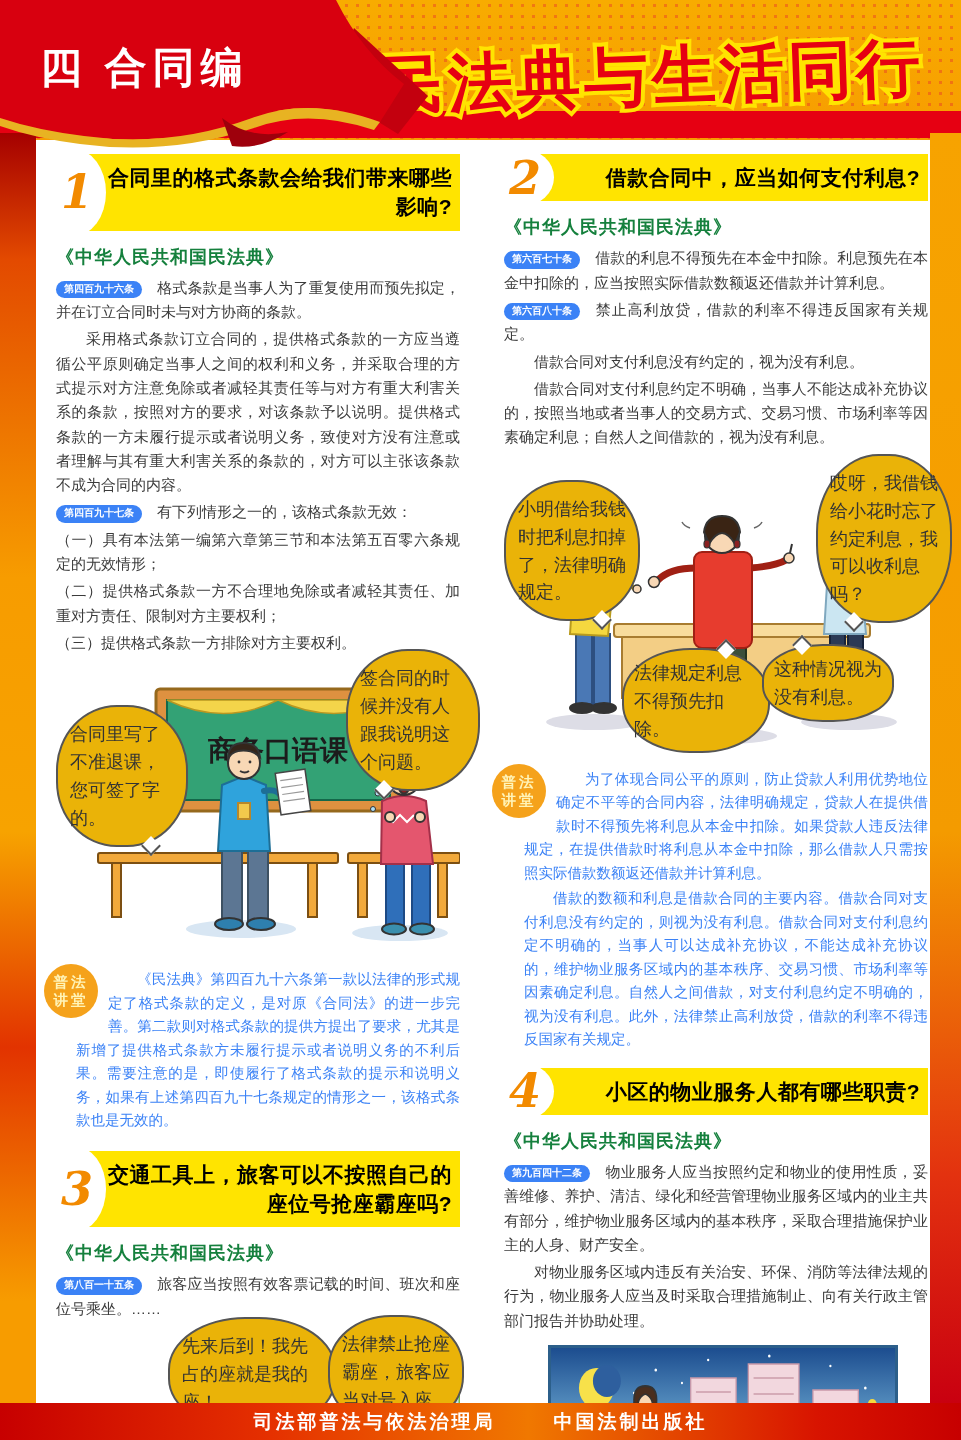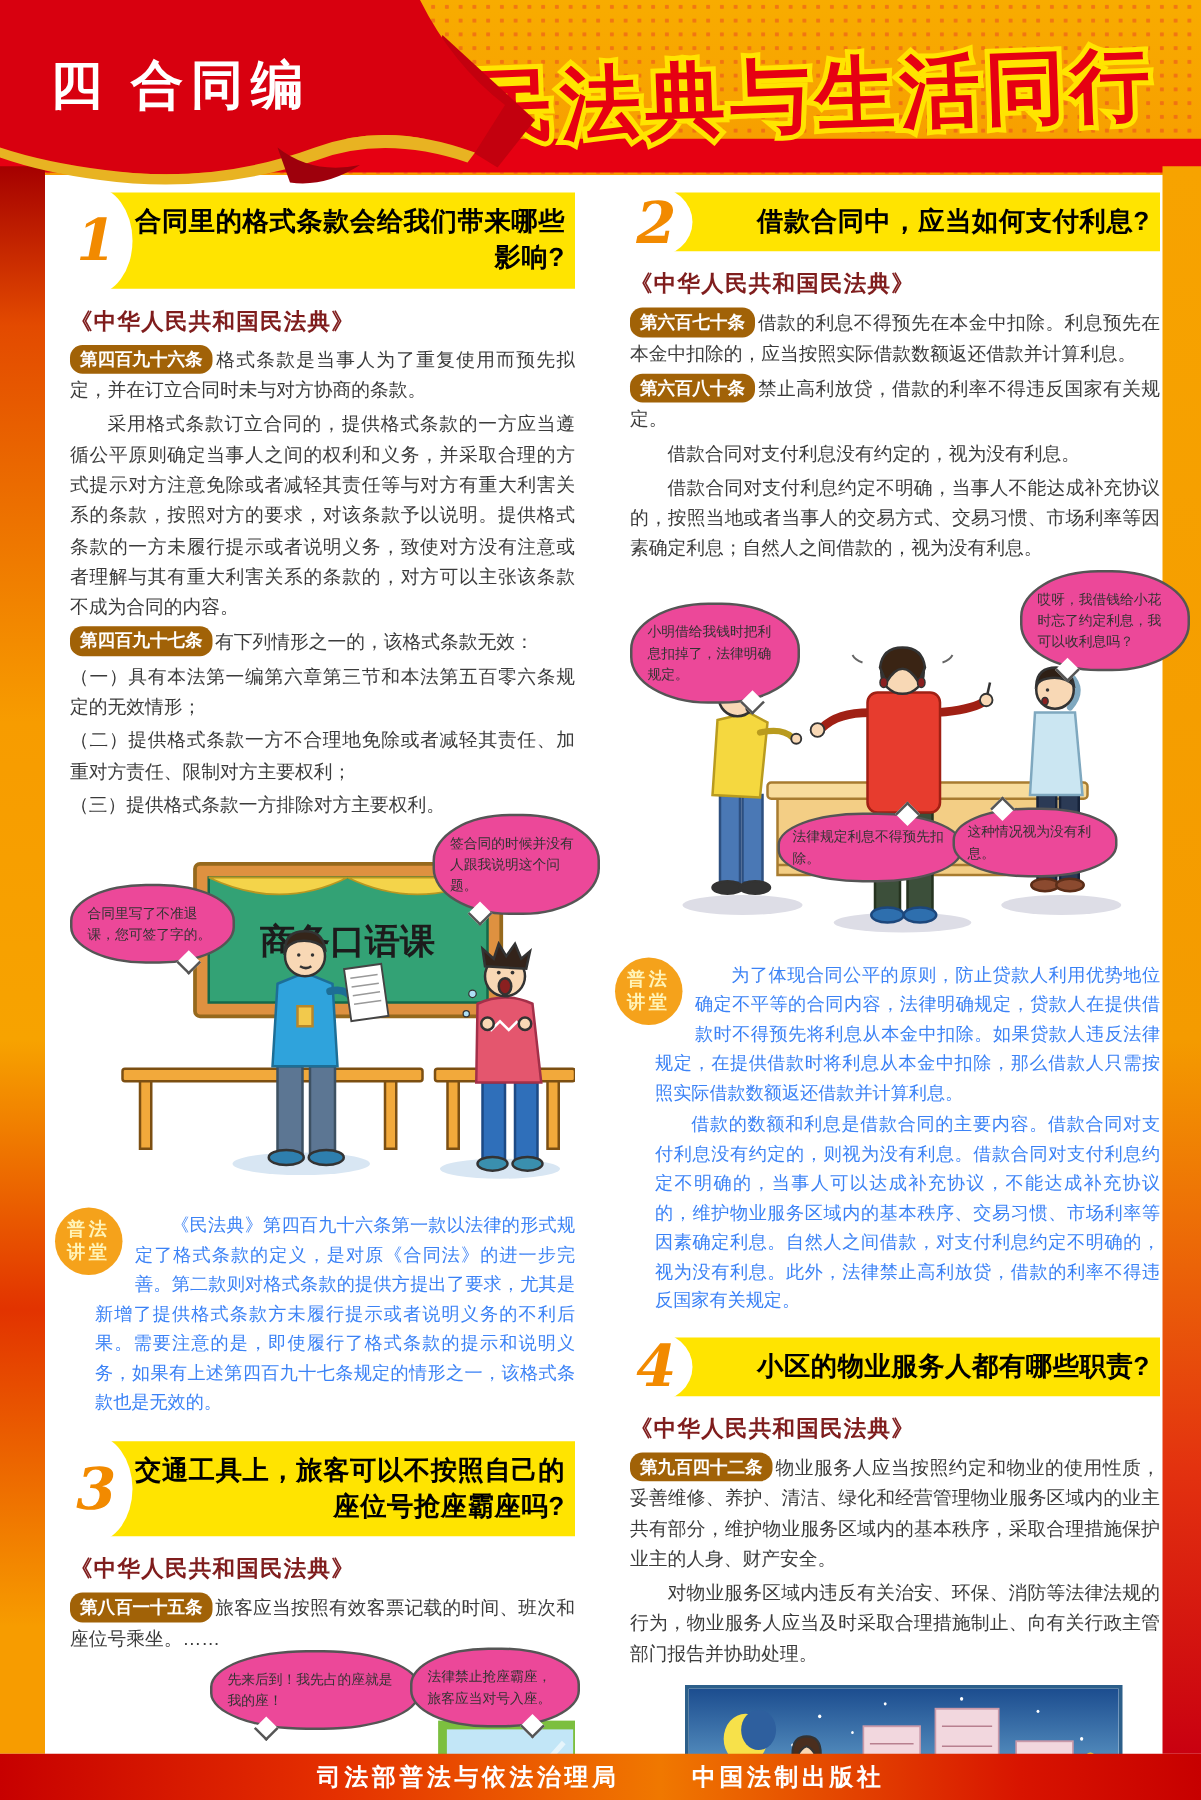--- a/index.html
+++ b/index.html
@@ -33,43 +33,43 @@
   .sec-title{display:block;margin-left:28px;background:#FFE400;
      padding:9px 8px 9px 28px;font-size:21px;font-weight:900;line-height:1.4;
      color:#000;letter-spacing:.5px;text-align:right;}
   .sec-num{position:absolute;left:0;top:-5px;bottom:-5px;width:58px;
      display:flex;align-items:center;justify-content:center;z-index:2;
      font-family:"DejaVu Serif","Liberation Serif",serif;font-style:italic;
      font-weight:900;font-size:46px;color:#F28A00;}
   .sec-num::before{content:"";position:absolute;inset:0;background:#fff;
      border-radius:0 55% 55% 0/0 50% 50% 0;z-index:-1;}
   
-  .law-src{color:#7f1d1d;font-weight:800;font-size:18px;margin:2px 0 7px;
+  .law-src{color:#15803d;font-weight:800;font-size:18px;margin:2px 0 7px;
      font-family:"Liberation Serif","DejaVu Serif",serif;letter-spacing:1px;}
   .para{font-size:15px;line-height:1.62;color:#3b3b3b;margin:0 0 3px;text-align:justify;}
   .para.ind{text-indent:2em;}
-  .pill{display:inline-block;background:#a16207;color:#fff;font-size:14px;
-     font-weight:700;padding:1px 8px 2px;border-radius:10px;margin-right:2px;
+  .pill{display:inline-block;background:#3b82f6;color:#fff;font-size:10px;
+     font-weight:700;padding:1px 8px 2px;border-radius:10px;margin-right:15px;
      line-height:1.45;vertical-align:1px;}
   
   .lecture{position:relative;margin:20px 0 6px;padding-left:20px;}
   .badge{float:left;width:54px;height:54px;margin:-4px 10px 2px -32px;
      border-radius:50%;background:#F5A21B;color:#FFF4B8;font-size:14.5px;
      font-weight:700;display:flex;flex-direction:column;align-items:center;
      justify-content:center;line-height:1.25;letter-spacing:3px;}
   .lecture p{font-size:14.5px;line-height:1.62;color:#3b82f6;margin:0 0 2px;
      text-align:justify;text-indent:2em;}
   
   .cartoon{position:relative;margin:8px 0 6px;}
   .cartoon svg{display:block;}
   .frame{border:3px solid #2C5F8A;}
-  .bubble{position:absolute;background:#ec4899;border:2px solid #555;
+  .bubble{position:absolute;background:#eab308;border:2px solid #555;
      border-radius:46%;padding:13px 12px;z-index:5;
      font-family:"DejaVu Serif","Liberation Serif",serif;
-     font-size:11px;line-height:1.55;color:#333;}
+     font-size:18px;line-height:1.55;color:#333;}
   .bubble::after{content:"";position:absolute;width:12px;height:12px;background:#fff;}
   .t-br::after{bottom:-8px;right:22%;border-right:2px solid #555;border-bottom:2px solid #555;transform:rotate(45deg);}
   .t-bl::after{bottom:-8px;left:22%;border-right:2px solid #555;border-bottom:2px solid #555;transform:rotate(45deg);}
   .t-r::after{right:-8px;top:50%;border-top:2px solid #555;border-right:2px solid #555;transform:rotate(45deg);}
   .t-tr::after{top:-8px;right:24%;border-top:2px solid #555;border-left:2px solid #555;transform:rotate(45deg);}
   .t-tl::after{top:-8px;left:24%;border-top:2px solid #555;border-left:2px solid #555;transform:rotate(45deg);}
 </style>
 </head>
 <body>
 

